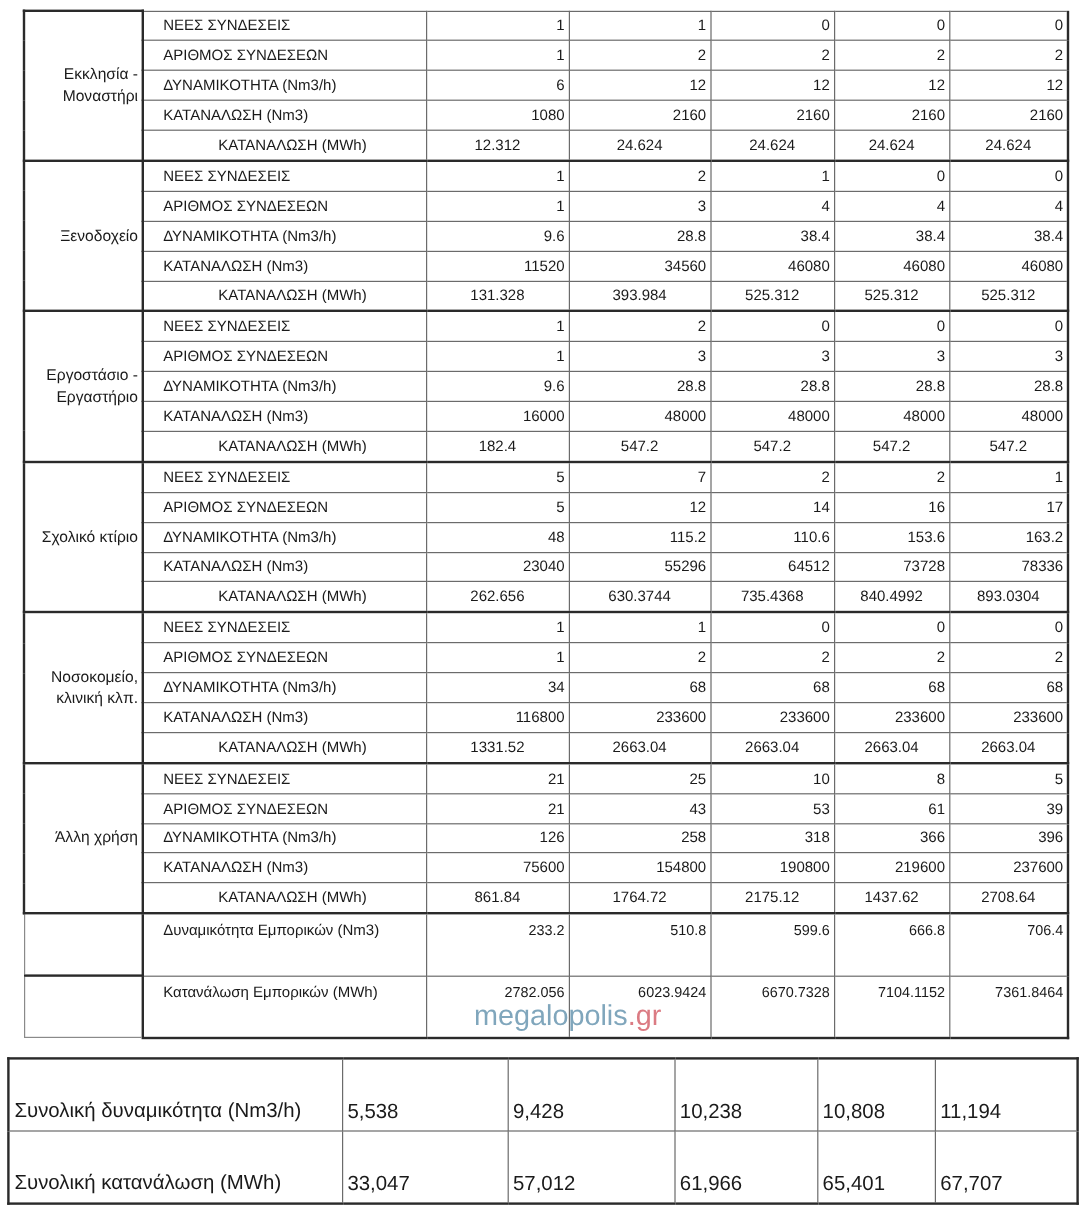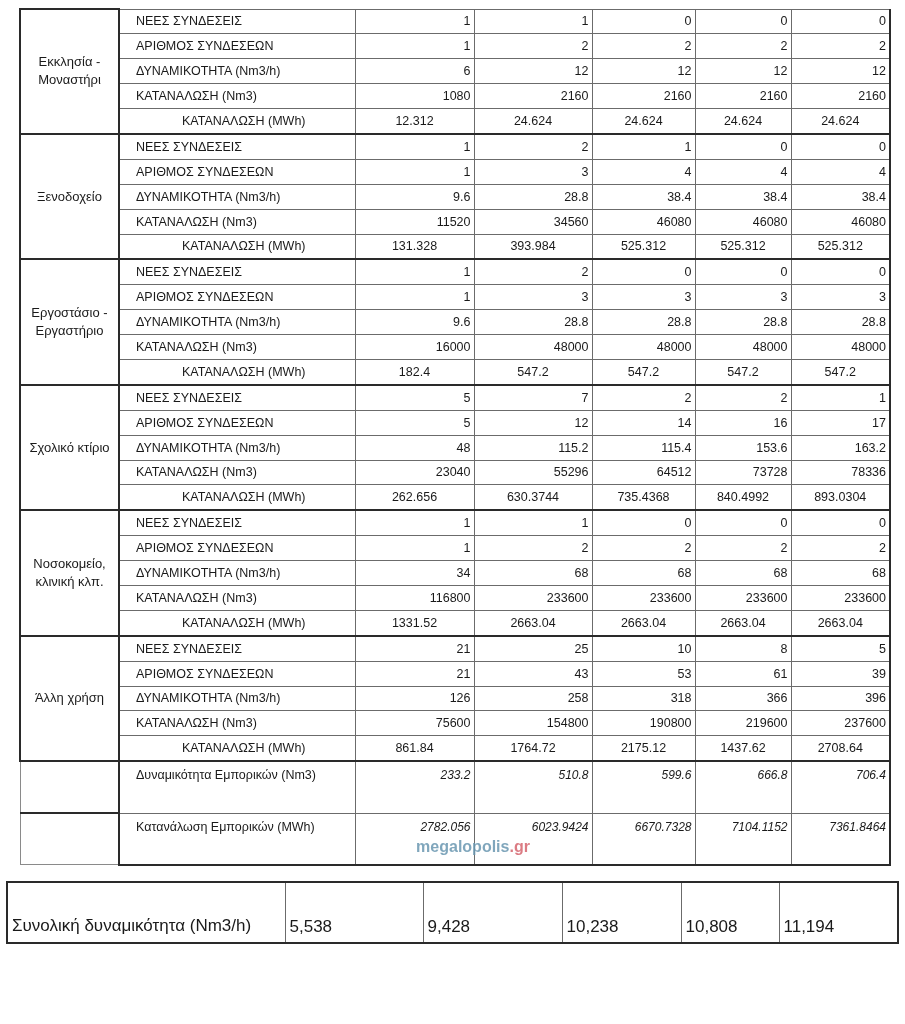--- a/index.html
+++ b/index.html
@@ -4,38 +4,38 @@
 <style>
   html, body { margin: 0; padding: 0; background: #ffffff; }
   body { width: 905px; height: 1024px; position: relative; overflow: hidden;
          font-family: "Liberation Sans", "DejaVu Sans", sans-serif; color: #1a1a1a; }
 
   
   #main-table { position: absolute; left: 19px; top: 8px; border-collapse: collapse;
                 table-layout: fixed; width: 870px; }
   #main-table td { border: 1px solid #6b6b6b; font-size: 12.5px; height: 23.9px;
                    padding: 0 3px; white-space: nowrap; line-height: 14px; }
-  #main-table td.cat { text-align: center; white-space: normal; font-size: 13px;
+  #main-table td.cat { text-align: right; white-space: normal; font-size: 13px;
                        border: 2px solid #2a2a2a; line-height: 18px; }
   #main-table td.metric { text-align: left; padding-left: 16px; border-left: 2px solid #2a2a2a; }
   #main-table td.num { text-align: right; padding-right: 3px; }
   #main-table td.num.last { border-right: 2px solid #2a2a2a; }
   #main-table tr.grp-end td { border-bottom: 2px solid #2a2a2a; text-align: center; }
   #main-table tr.sum-row td { height: 44px; vertical-align: top; padding-top: 6px; font-size: 12.5px; }
   #main-table tr.sum-row td.cat { border-top: 1px solid #8a8a8a; border-left: 1px solid #8a8a8a; border-right: 2px solid #2a2a2a; }
-  #main-table tr.sum-row td.num { font-size: 12px; font-style: italic; }
+  #main-table tr.sum-row td.num { font-size: 12px; }
   #main-table tr.sum-last td.num, #main-table tr.sum-last td.metric { border-bottom: 2px solid #2a2a2a; }
   #main-table tr.sum-last td.cat { border-bottom: 1px solid #8a8a8a; }
 
   
   #watermark { position: absolute; left: 378px; top: 838px; width: 190px; text-align: center;
                pointer-events: none; }
   #watermark .wm-1 { font-family: "Liberation Sans", sans-serif; font-weight: bold; font-size: 31px;
                      color: rgba(106,150,176,0.85); line-height: 26px; letter-spacing: 0px; }
-  #watermark .wm-2 { font-family: "Liberation Sans", sans-serif; font-weight: bold; font-size: 16px;
+  #watermark .wm-2 { font-family: "Liberation Sans", sans-serif; font-weight: normal; font-size: 24px;
                      color: rgba(106,150,176,0.85); line-height: 18px; }
   #watermark .wm-2 .gr { color: rgba(210,90,100,0.8); }
 
   
   #totals-table { position: absolute; left: 6px; top: 881px; border-collapse: collapse;
                   table-layout: fixed; width: 891px; }
   #totals-table td { border: 1px solid #6b6b6b; font-size: 17px; vertical-align: bottom;
                      padding: 0 4px 5px 4px; height: 54px; text-align: left; }
   #totals-table td.label { line-height: 24px; padding-bottom: 4px; }
   #totals-table tr:first-child td { border-top: 2px solid #2a2a2a; }
@@ -194,21 +194,21 @@
         <td class="num">5</td>
         <td class="num">12</td>
         <td class="num">14</td>
         <td class="num">16</td>
         <td class="num last">17</td>
       </tr>
       <tr>
         <td class="metric">ΔΥΝΑΜΙΚΟΤΗΤΑ (Nm3/h)</td>
         <td class="num">48</td>
         <td class="num">115.2</td>
-        <td class="num">115.4</td>
+        <td class="num">110.6</td>
         <td class="num">153.6</td>
         <td class="num last">163.2</td>
       </tr>
       <tr>
         <td class="metric">ΚΑΤΑΝΑΛΩΣΗ (Nm3)</td>
         <td class="num">23040</td>
         <td class="num">55296</td>
         <td class="num">64512</td>
         <td class="num">73728</td>
         <td class="num last">78336</td>
@@ -339,14 +339,22 @@
   </colgroup>
   <tbody id="totals-body">
       <tr>
         <td class="label">Συνολική δυναμικότητα (Nm3/h)</td>
         <td>5,538</td>
         <td>9,428</td>
         <td>10,238</td>
         <td>10,808</td>
         <td>11,194</td>
       </tr>
+      <tr>
+        <td class="label">Συνολική κατανάλωση (MWh)</td>
+        <td>33,047</td>
+        <td>57,012</td>
+        <td>61,966</td>
+        <td>65,401</td>
+        <td>67,707</td>
+      </tr>
     </tbody>
 </table>
 
 </body></html>

